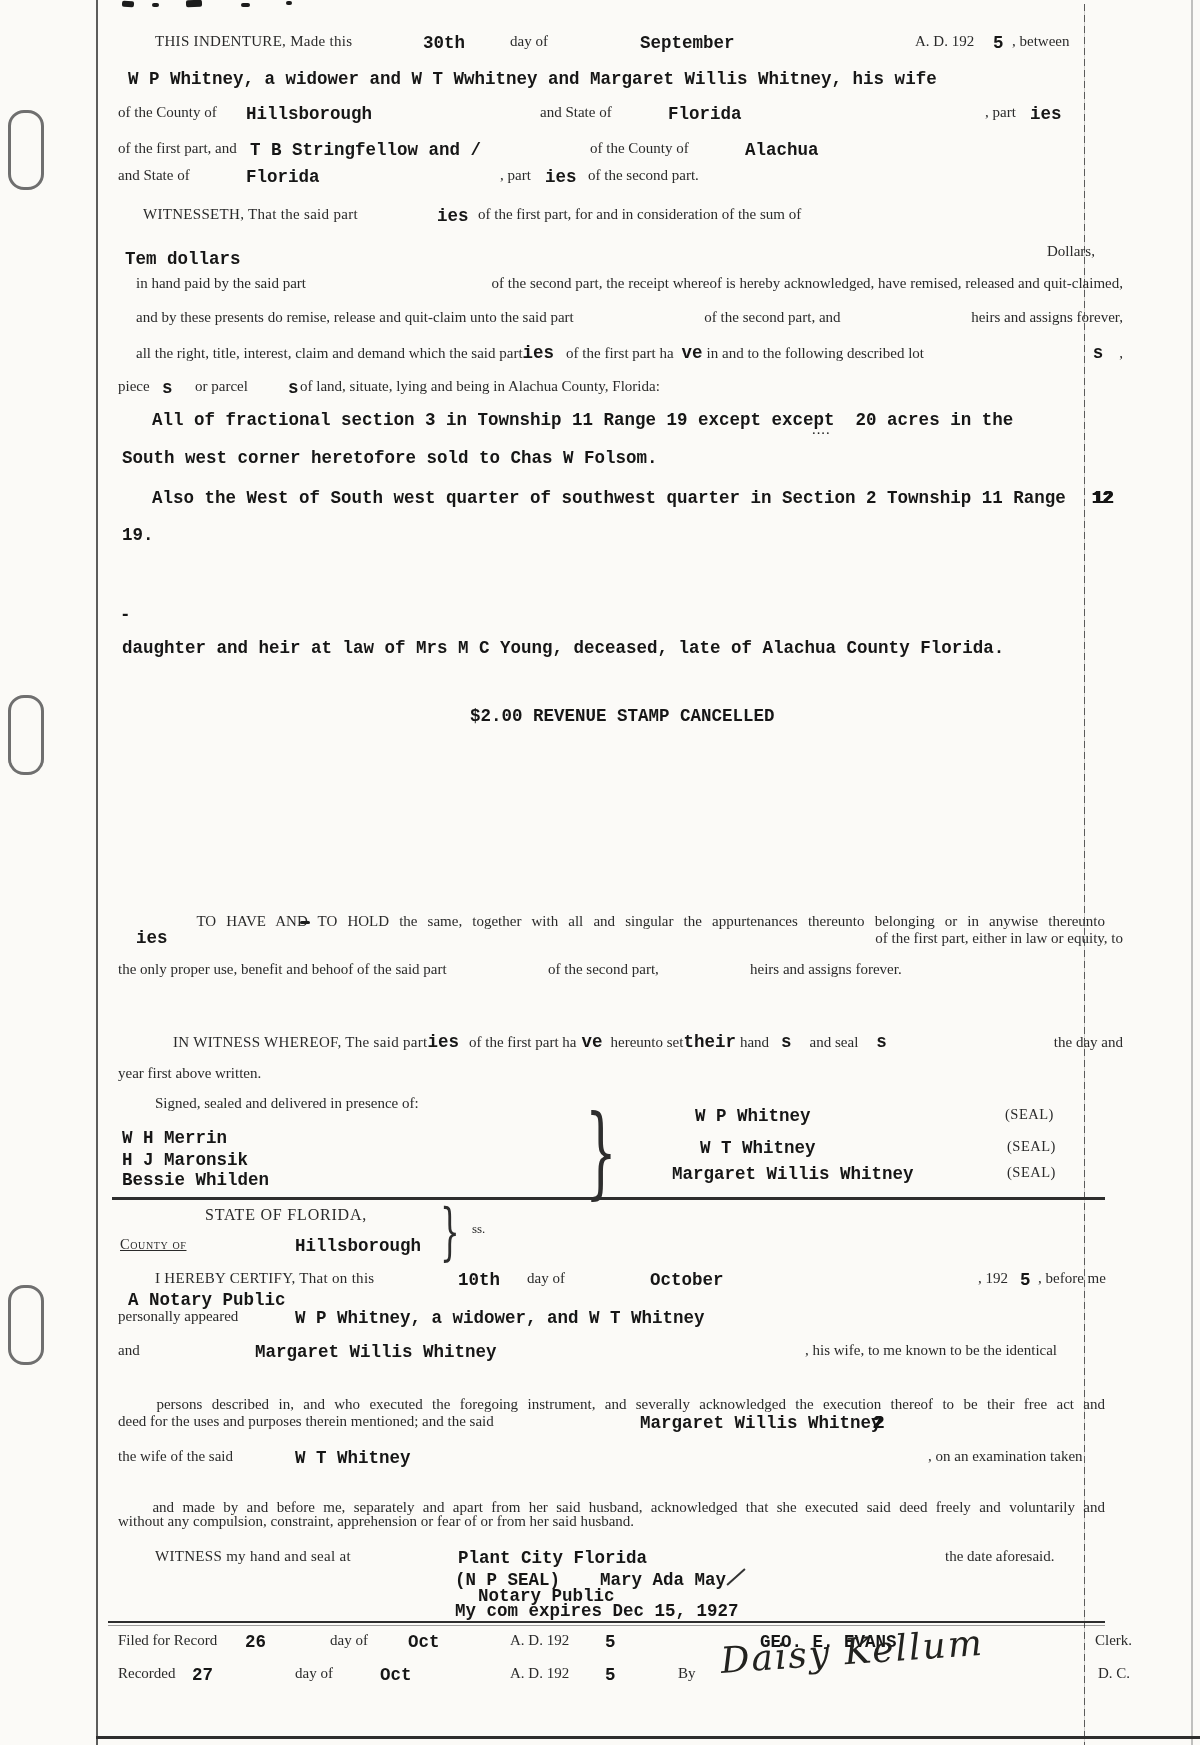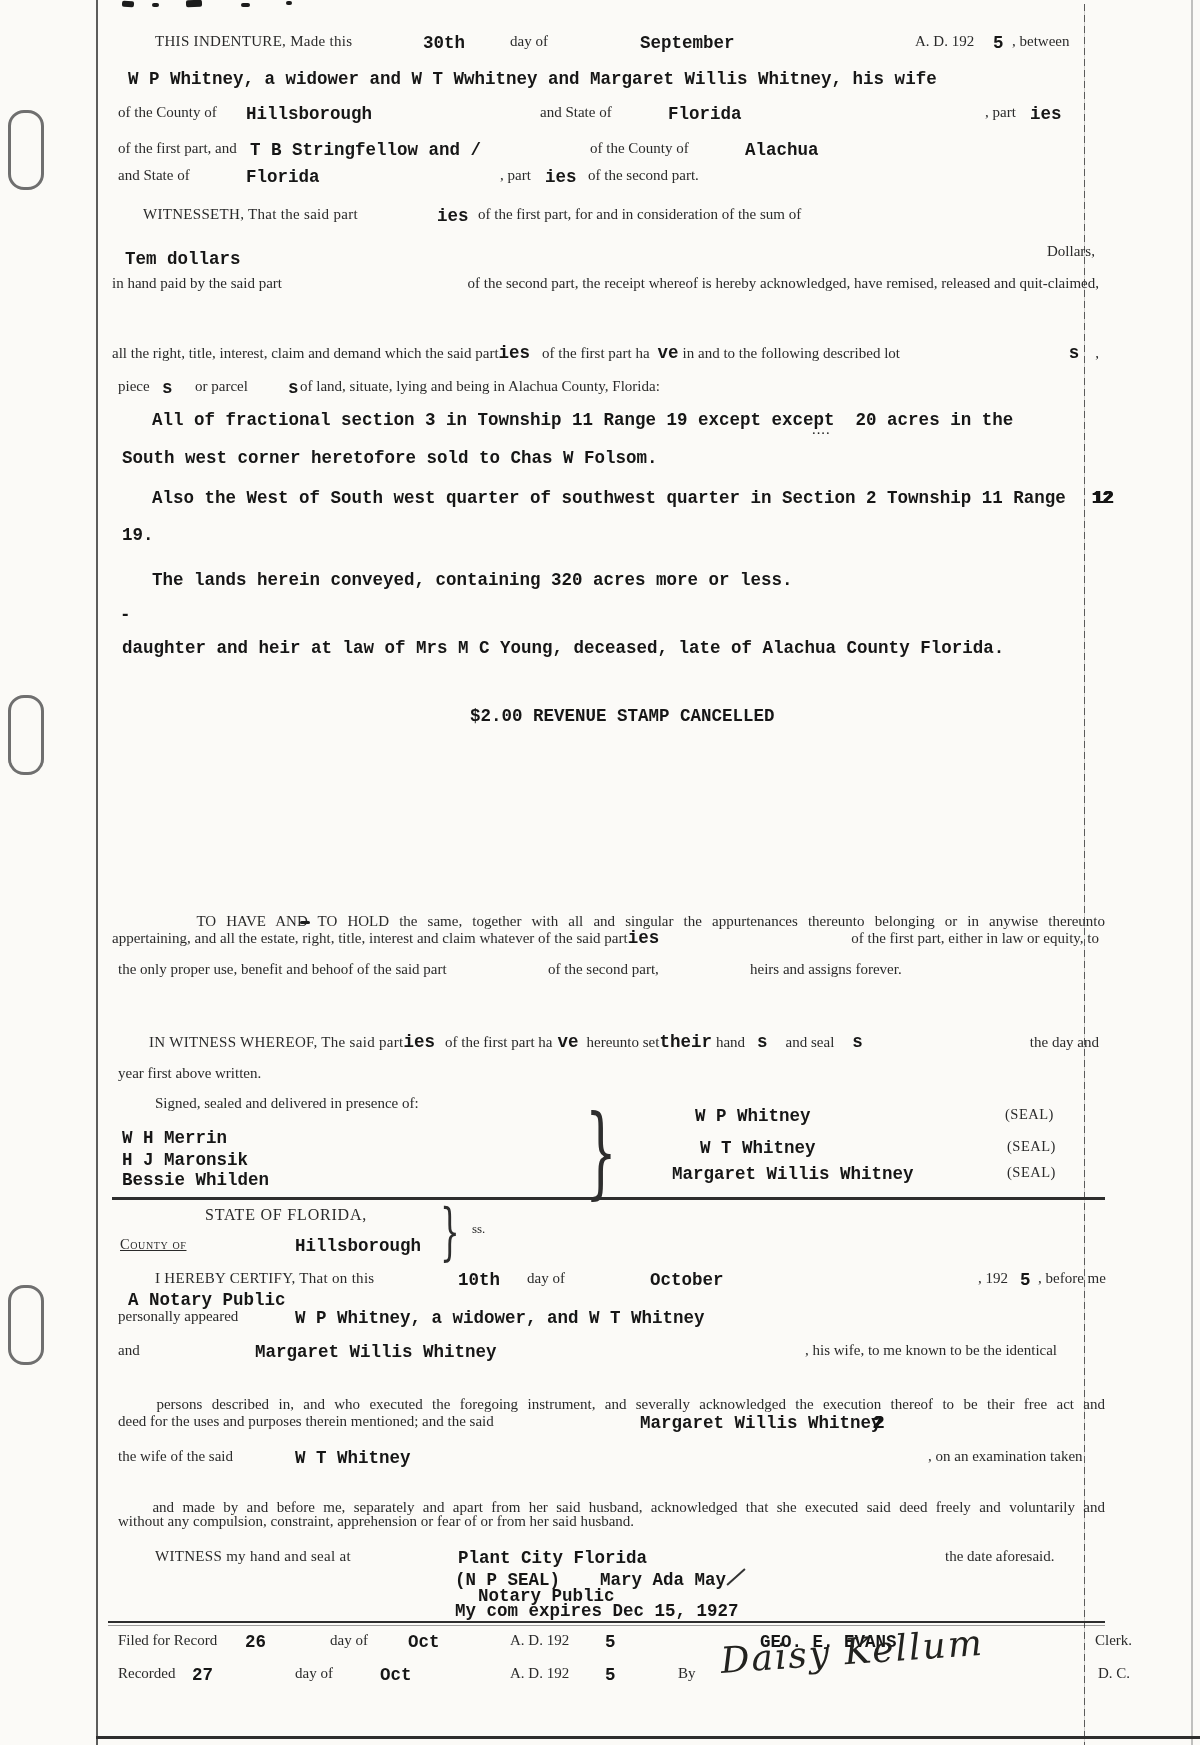--- a/index.html
+++ b/index.html
@@ -3,21 +3,21 @@
 <meta charset="utf-8">
 <style>
   html,body{margin:0;padding:0;background:#e8e8e6;}
   .page{position:relative;width:1200px;height:1745px;background:#fbfaf7;overflow:hidden;
         font-family:"Liberation Serif",serif;color:#262626;}
   .ln{position:absolute;left:0;top:0;width:100%;height:22px;white-space:pre;}
   .seg{position:absolute;top:0;}
   .f{font-family:"Liberation Serif",serif;font-size:15px;color:#2a2a2a;}
   .lead{letter-spacing:.3px;}
   .t{font-family:"Liberation Mono",monospace;font-weight:bold;font-size:17.5px;color:#161616;}
-  .flexln{position:absolute;display:flex;align-items:baseline;left:112px;width:987px;height:22px;text-align:center;}
+  .flexln{position:absolute;display:flex;align-items:baseline;left:136px;width:987px;height:22px;text-align:center;}
   .sp{display:inline-block;flex:0 0 auto;}
   .grow{flex:1 1 auto;}
   .jus{text-align:justify;text-align-last:justify;}
   .sc{font-variant:small-caps;letter-spacing:.6px;font-size:14.5px;text-decoration:underline;}
   .statehead{font-size:16px;letter-spacing:.8px;}
   .sealtxt{font-size:14.5px;letter-spacing:.5px;}
   .brace{position:absolute;font-family:"DejaVu Serif",serif;font-weight:200;color:#2e2e2e;
          transform:scaleX(.5);transform-origin:left top;line-height:1;}
   .hrule{position:absolute;background:#2e2e2e;}
   .vrule-l{position:absolute;left:96px;top:0;width:2px;height:1745px;background:#3f3f3f;opacity:.85;}
@@ -90,20 +90,27 @@
   </div>
   <div class="ln" style="top:243px">
     <span class="seg t" style="left:125px;top:6px">Tem dollars</span>
     <span class="seg f" style="left:1047px">Dollars,</span>
   </div>
   <div class="flexln" style="top:275px">
     <span class="f">in hand paid by the said part</span>
     <span class="sp grow"></span>
     <span class="f">of the second part, the receipt whereof is hereby acknowledged, have remised, released and quit-claimed,</span>
   </div>
+  <div class="flexln" style="top:309px">
+    <span class="f">and by these presents do remise, release and quit-claim unto the said part</span>
+    <span class="sp grow"></span>
+    <span class="f">of the second part, and</span>
+    <span class="sp grow"></span>
+    <span class="f">heirs and assigns forever,</span>
+  </div>
   <div class="flexln" style="top:343px">
     <span class="f">all the right, title, interest, claim and demand which the said part</span>
     <span class="t">ies</span>
     <span class="sp" style="width:12px"></span>
     <span class="f">of the first part ha</span>
     <span class="sp" style="width:8px"></span>
     <span class="t">ve</span>
     <span class="sp" style="width:4px"></span>
     <span class="f">in and to the following described lot</span>
     <span class="sp grow"></span>
@@ -126,39 +133,35 @@
   <div class="ln" style="top:448px">
     <span class="seg t" style="left:122px">South west corner heretofore sold to Chas W Folsom.</span>
   </div>
   <div class="ln" style="top:488px">
     <span class="seg t" style="left:152px">Also the West of South west quarter of southwest quarter in Section 2 Township 11 Range</span>
     <span class="seg t overstruck" style="left:1092px">12</span>
   </div>
   <div class="ln" style="top:525px">
     <span class="seg t" style="left:122px">19.</span>
   </div>
-  <div class="ln" style="top:570px">
-    <span class="seg t" style="left:152px">The lands herein conveyed, containing 320 acres more or less.</span>
-  </div>
   <div class="ln" style="top:605px">
     <span class="seg t" style="left:120px">-</span>
   </div>
   <div class="ln" style="top:638px">
     <span class="seg t" style="left:122px">daughter and heir at law of Mrs M C Young, deceased, late of Alachua County Florida.</span>
   </div>
   <div class="ln" style="top:706px">
     <span class="seg t" style="left:470px">$2.00 REVENUE STAMP CANCELLED</span>
   </div>
 
   <div class="ln jus" style="top:894px;left:118px;width:987px">
     <span class="f" style="padding-left:37px">TO HAVE AND TO HOLD the same, together with all and singular the appurtenances thereunto belonging or in anywise thereunto</span>
   </div>
   <div class="mark" style="left:300px;top:921px;width:10px;height:3px"></div>
   <div class="flexln" style="top:928px">
-    <span class="f">appertaining, and all the estate, right, title, interest and claim whatever of the said part</span>
     <span class="t">ies</span>
     <span class="sp grow"></span>
     <span class="f">of the first part, either in law or equity, to</span>
   </div>
   <div class="ln" style="top:961px">
     <span class="seg f" style="left:118px">the only proper use, benefit and behoof of the said part</span>
     <span class="seg f" style="left:548px">of the second part,</span>
     <span class="seg f" style="left:750px">heirs and assigns forever.</span>
   </div>
 

